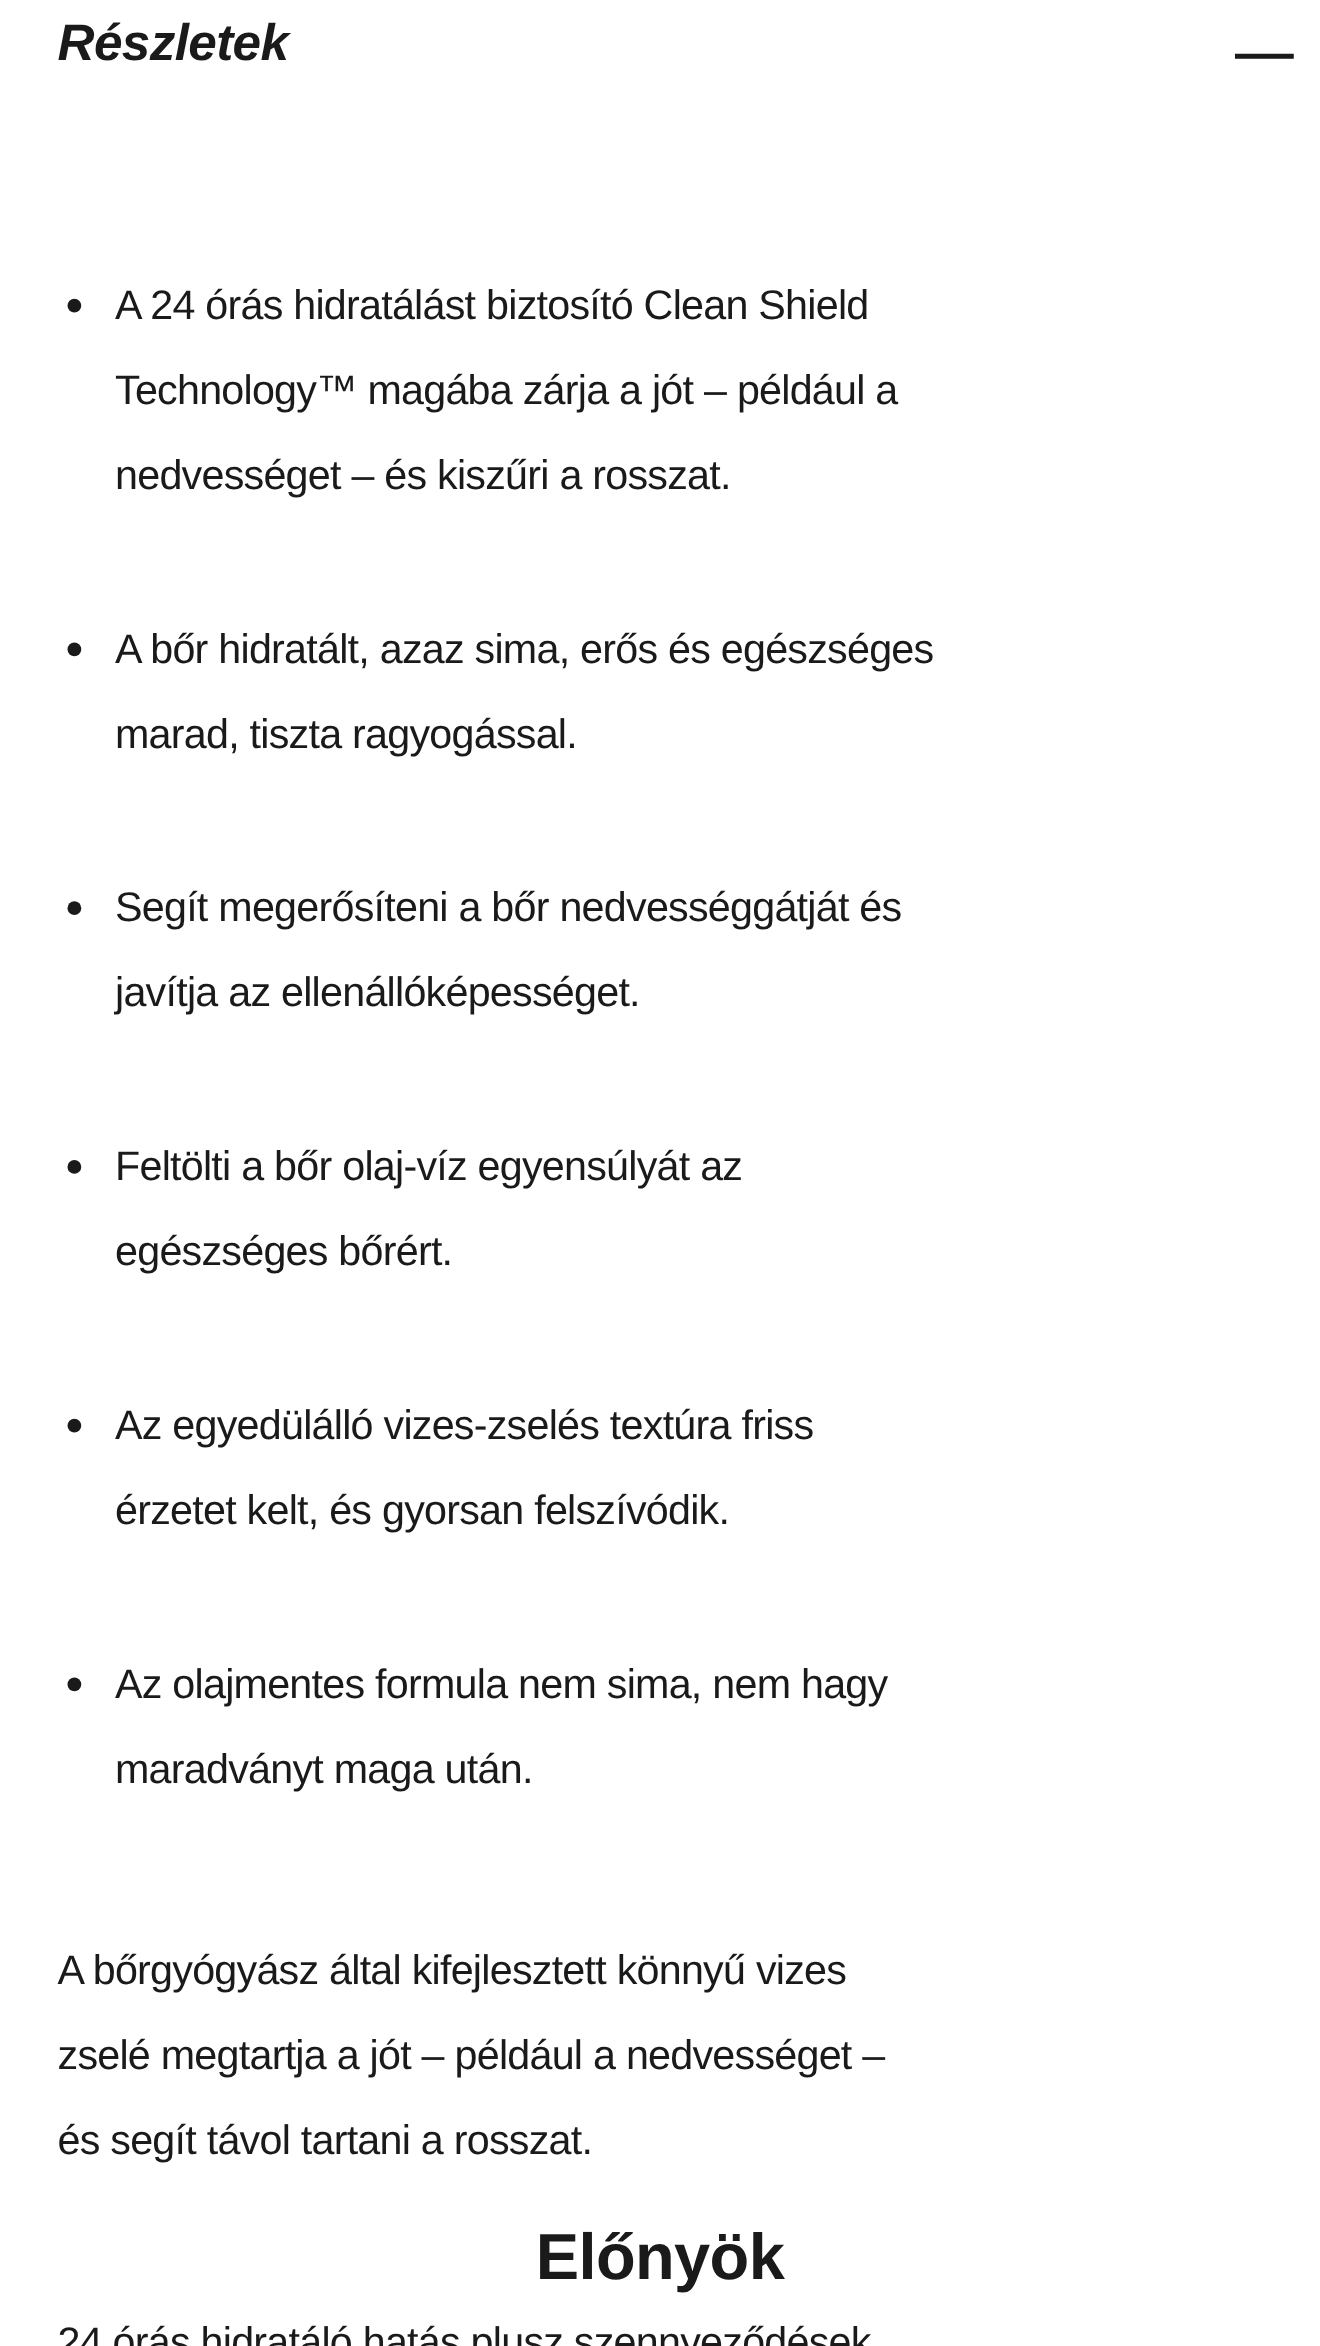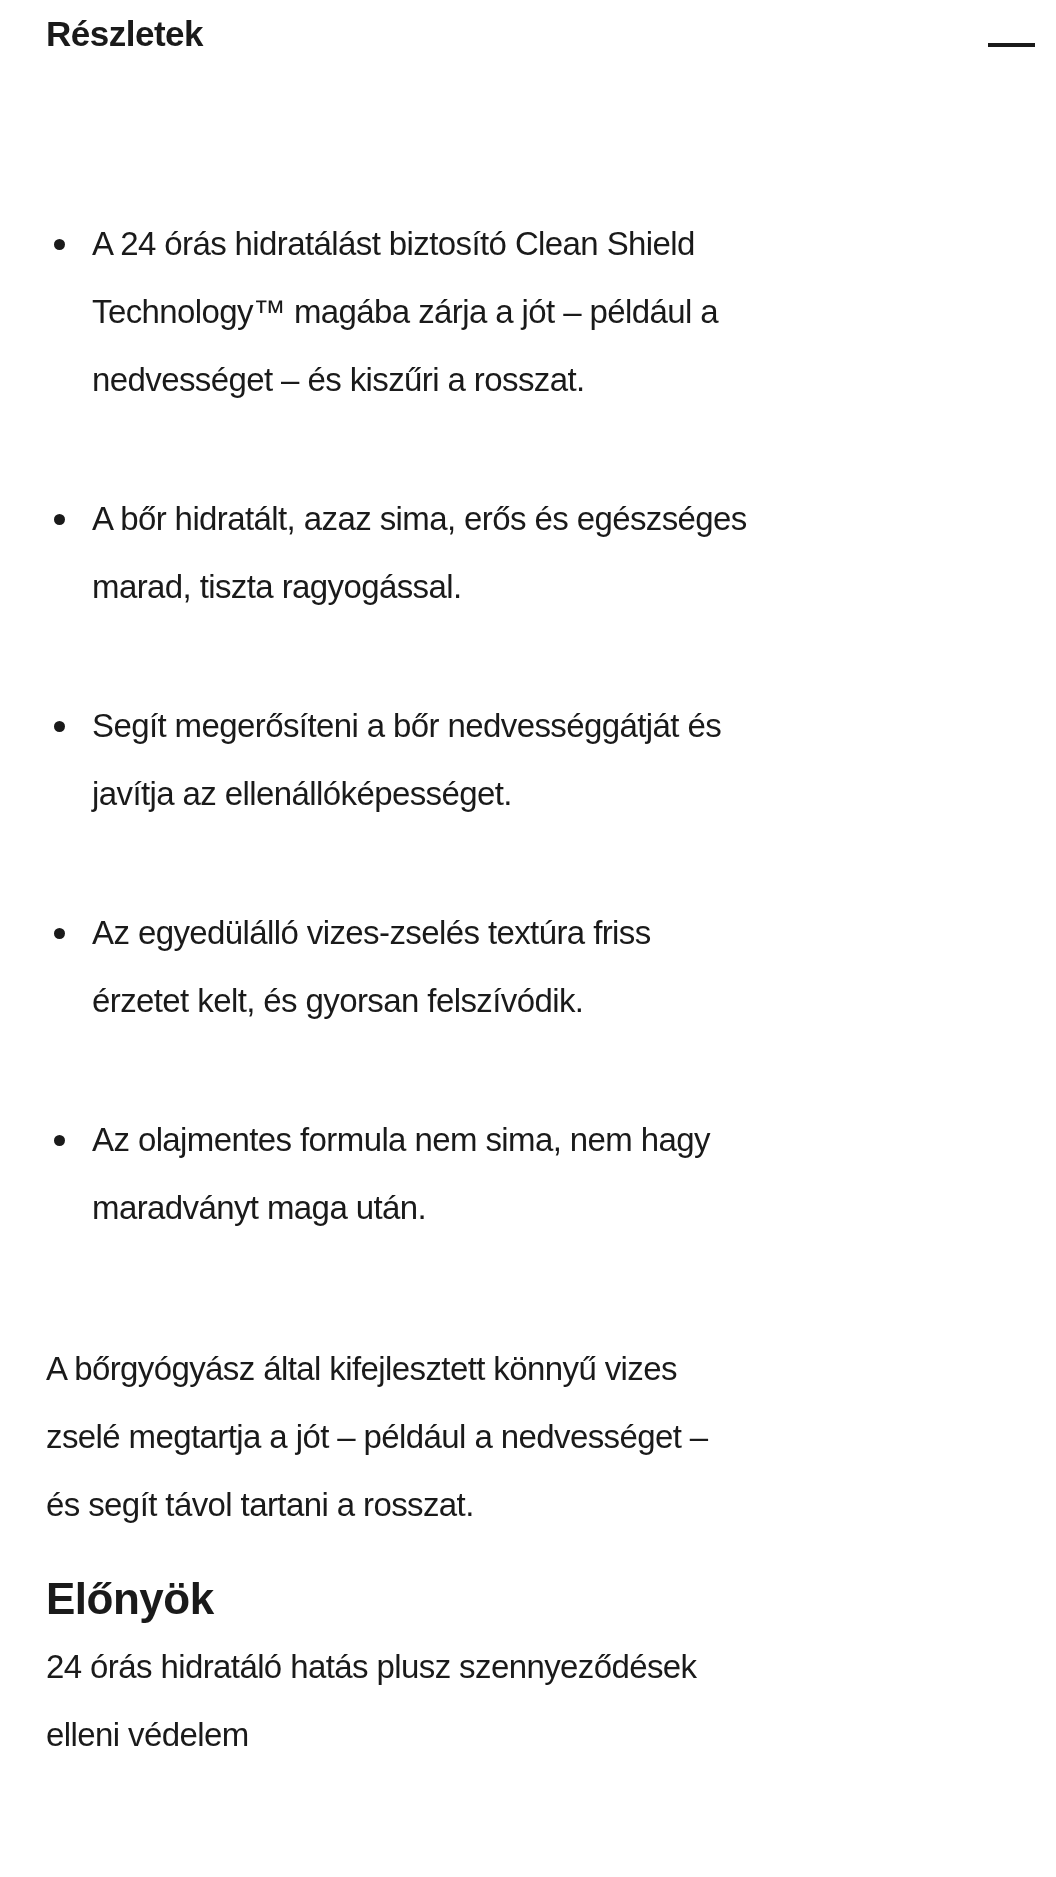--- a/index.html
+++ b/index.html
@@ -18,24 +18,25 @@
     padding: 6px 46px 0 46px;
     box-sizing: border-box;
   }
   
   .acc-header {
     display: flex;
     justify-content: space-between;
     align-items: flex-start;
   }
   .acc-title {
-    font-size: 35px;
+    font-size: 41px;
     font-weight: bold;
     line-height: 56px;
     letter-spacing: -0.5px;
+    font-style: italic;
   }
   .minus-icon {
     width: 47px;
     height: 4px;
     background: #1a1a1a;
     margin-top: 37px;
     margin-right: -25px;
     flex: 0 0 auto;
   }
   
@@ -65,25 +66,26 @@
     top: 29px;
     width: 11px;
     height: 11px;
     border-radius: 50%;
     background: #1a1a1a;
   }
   .para {
     margin: 22px 0 0 0;
   }
   .subhead {
-    font-size: 44px;
+    font-size: 52px;
     font-weight: bold;
     line-height: 68px;
     letter-spacing: -0.5px;
     margin: 26px 0 0 0;
+    text-align: center;
   }
   .subtext {
     margin: 0;
   }
 </style>
 </head>
 <body>
 
 <div class="page">
 
@@ -95,20 +97,22 @@
   <div>
 
     <ul class="blist first txt">
       <li>A 24 órás hidratálást biztosító Clean Shield
 Technology™ magába zárja a jót – például a
 nedvességet – és kiszűri a rosszat.</li>
       <li>A bőr hidratált, azaz sima, erős és egészséges
 marad, tiszta ragyogással.</li>
       <li>Segít megerősíteni a bőr nedvességgátját és
 javítja az ellenállóképességet.</li>
+      <li>Feltölti a bőr olaj-víz egyensúlyát az
+egészséges bőrért.</li>
       <li>Az egyedülálló vizes-zselés textúra friss
 érzetet kelt, és gyorsan felszívódik.</li>
       <li>Az olajmentes formula nem sima, nem hagy
 maradványt maga után.</li>
     </ul>
 
     <p class="para txt">A bőrgyógyász által kifejlesztett könnyű vizes
 zselé megtartja a jót – például a nedvességet –
 és segít távol tartani a rosszat.</p>
 

